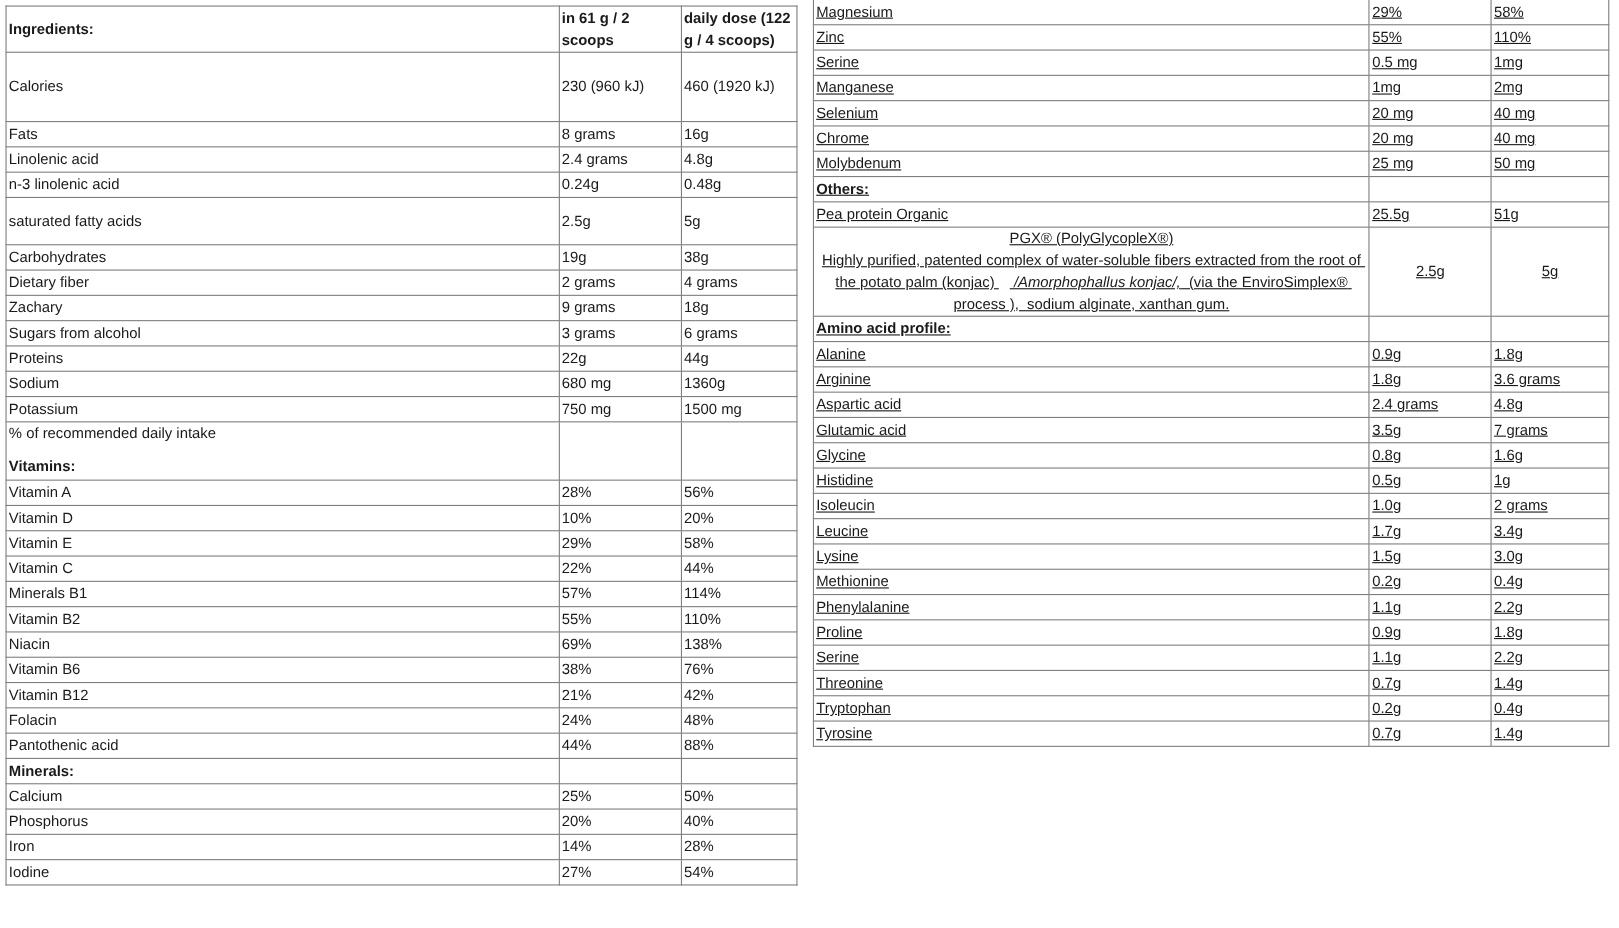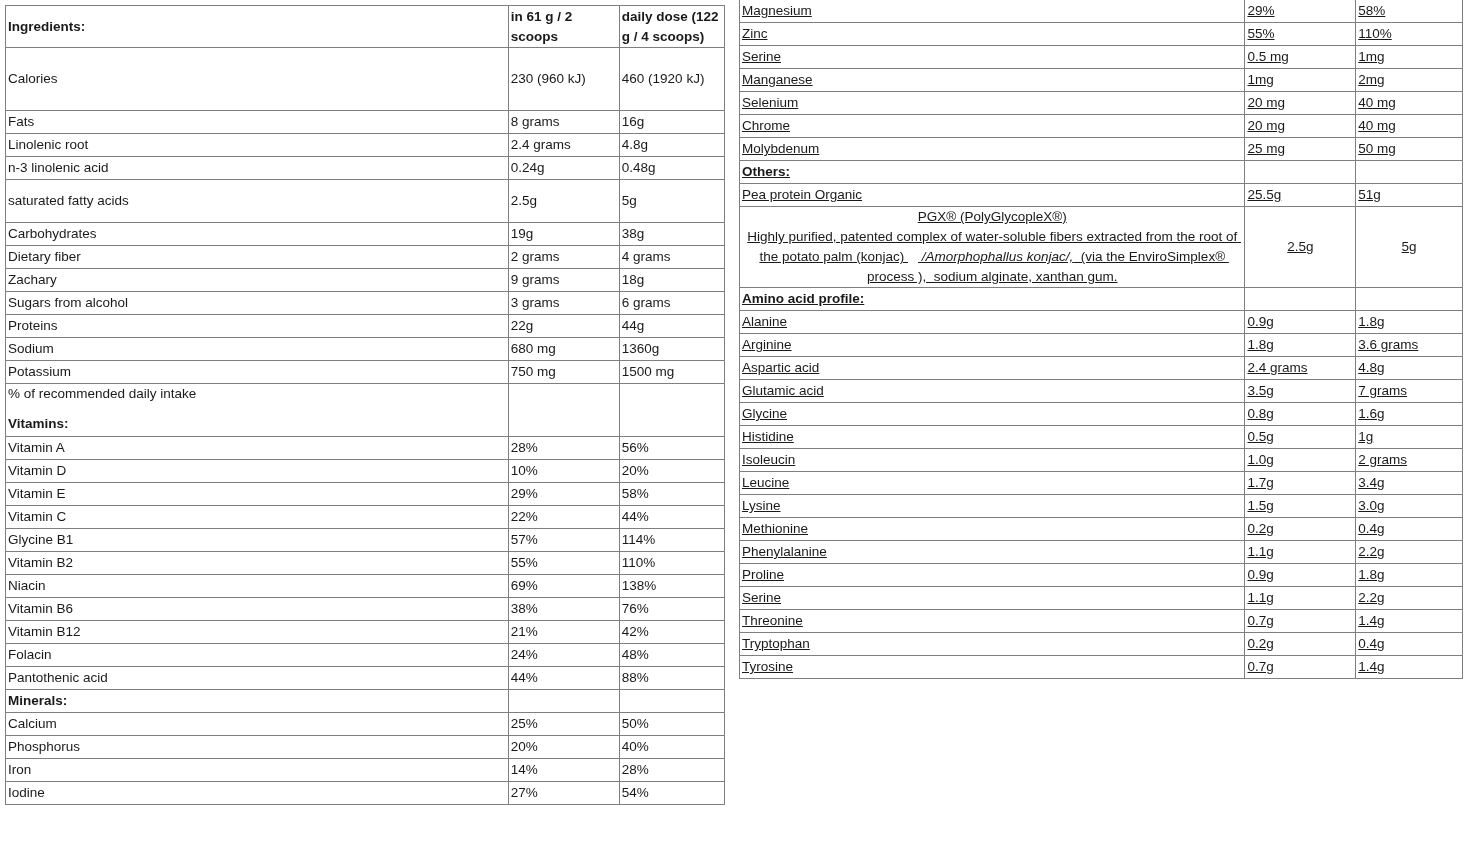--- a/index.html
+++ b/index.html
@@ -53,21 +53,21 @@
       <td>Calories</td>
       <td>230 (960 kJ)</td>
       <td>460 (1920 kJ)</td>
     </tr>
   <tr class="r">
         <td>Fats</td>
         <td>8 grams</td>
         <td>16g</td>
       </tr>
       <tr class="r">
-        <td>Linolenic root</td>
+        <td>Linolenic acid</td>
         <td>2.4 grams</td>
         <td>4.8g</td>
       </tr>
       <tr class="r">
         <td>n-3 linolenic acid</td>
         <td>0.24g</td>
         <td>0.48g</td>
       </tr>
       <tr class="sat">
         <td>saturated fatty acids</td>
@@ -128,21 +128,21 @@
         <td>Vitamin E</td>
         <td>29%</td>
         <td>58%</td>
       </tr>
       <tr class="r">
         <td>Vitamin C</td>
         <td>22%</td>
         <td>44%</td>
       </tr>
       <tr class="r">
-        <td>Glycine B1</td>
+        <td>Minerals B1</td>
         <td>57%</td>
         <td>114%</td>
       </tr>
       <tr class="r">
         <td>Vitamin B2</td>
         <td>55%</td>
         <td>110%</td>
       </tr>
       <tr class="r">
         <td>Niacin</td>

